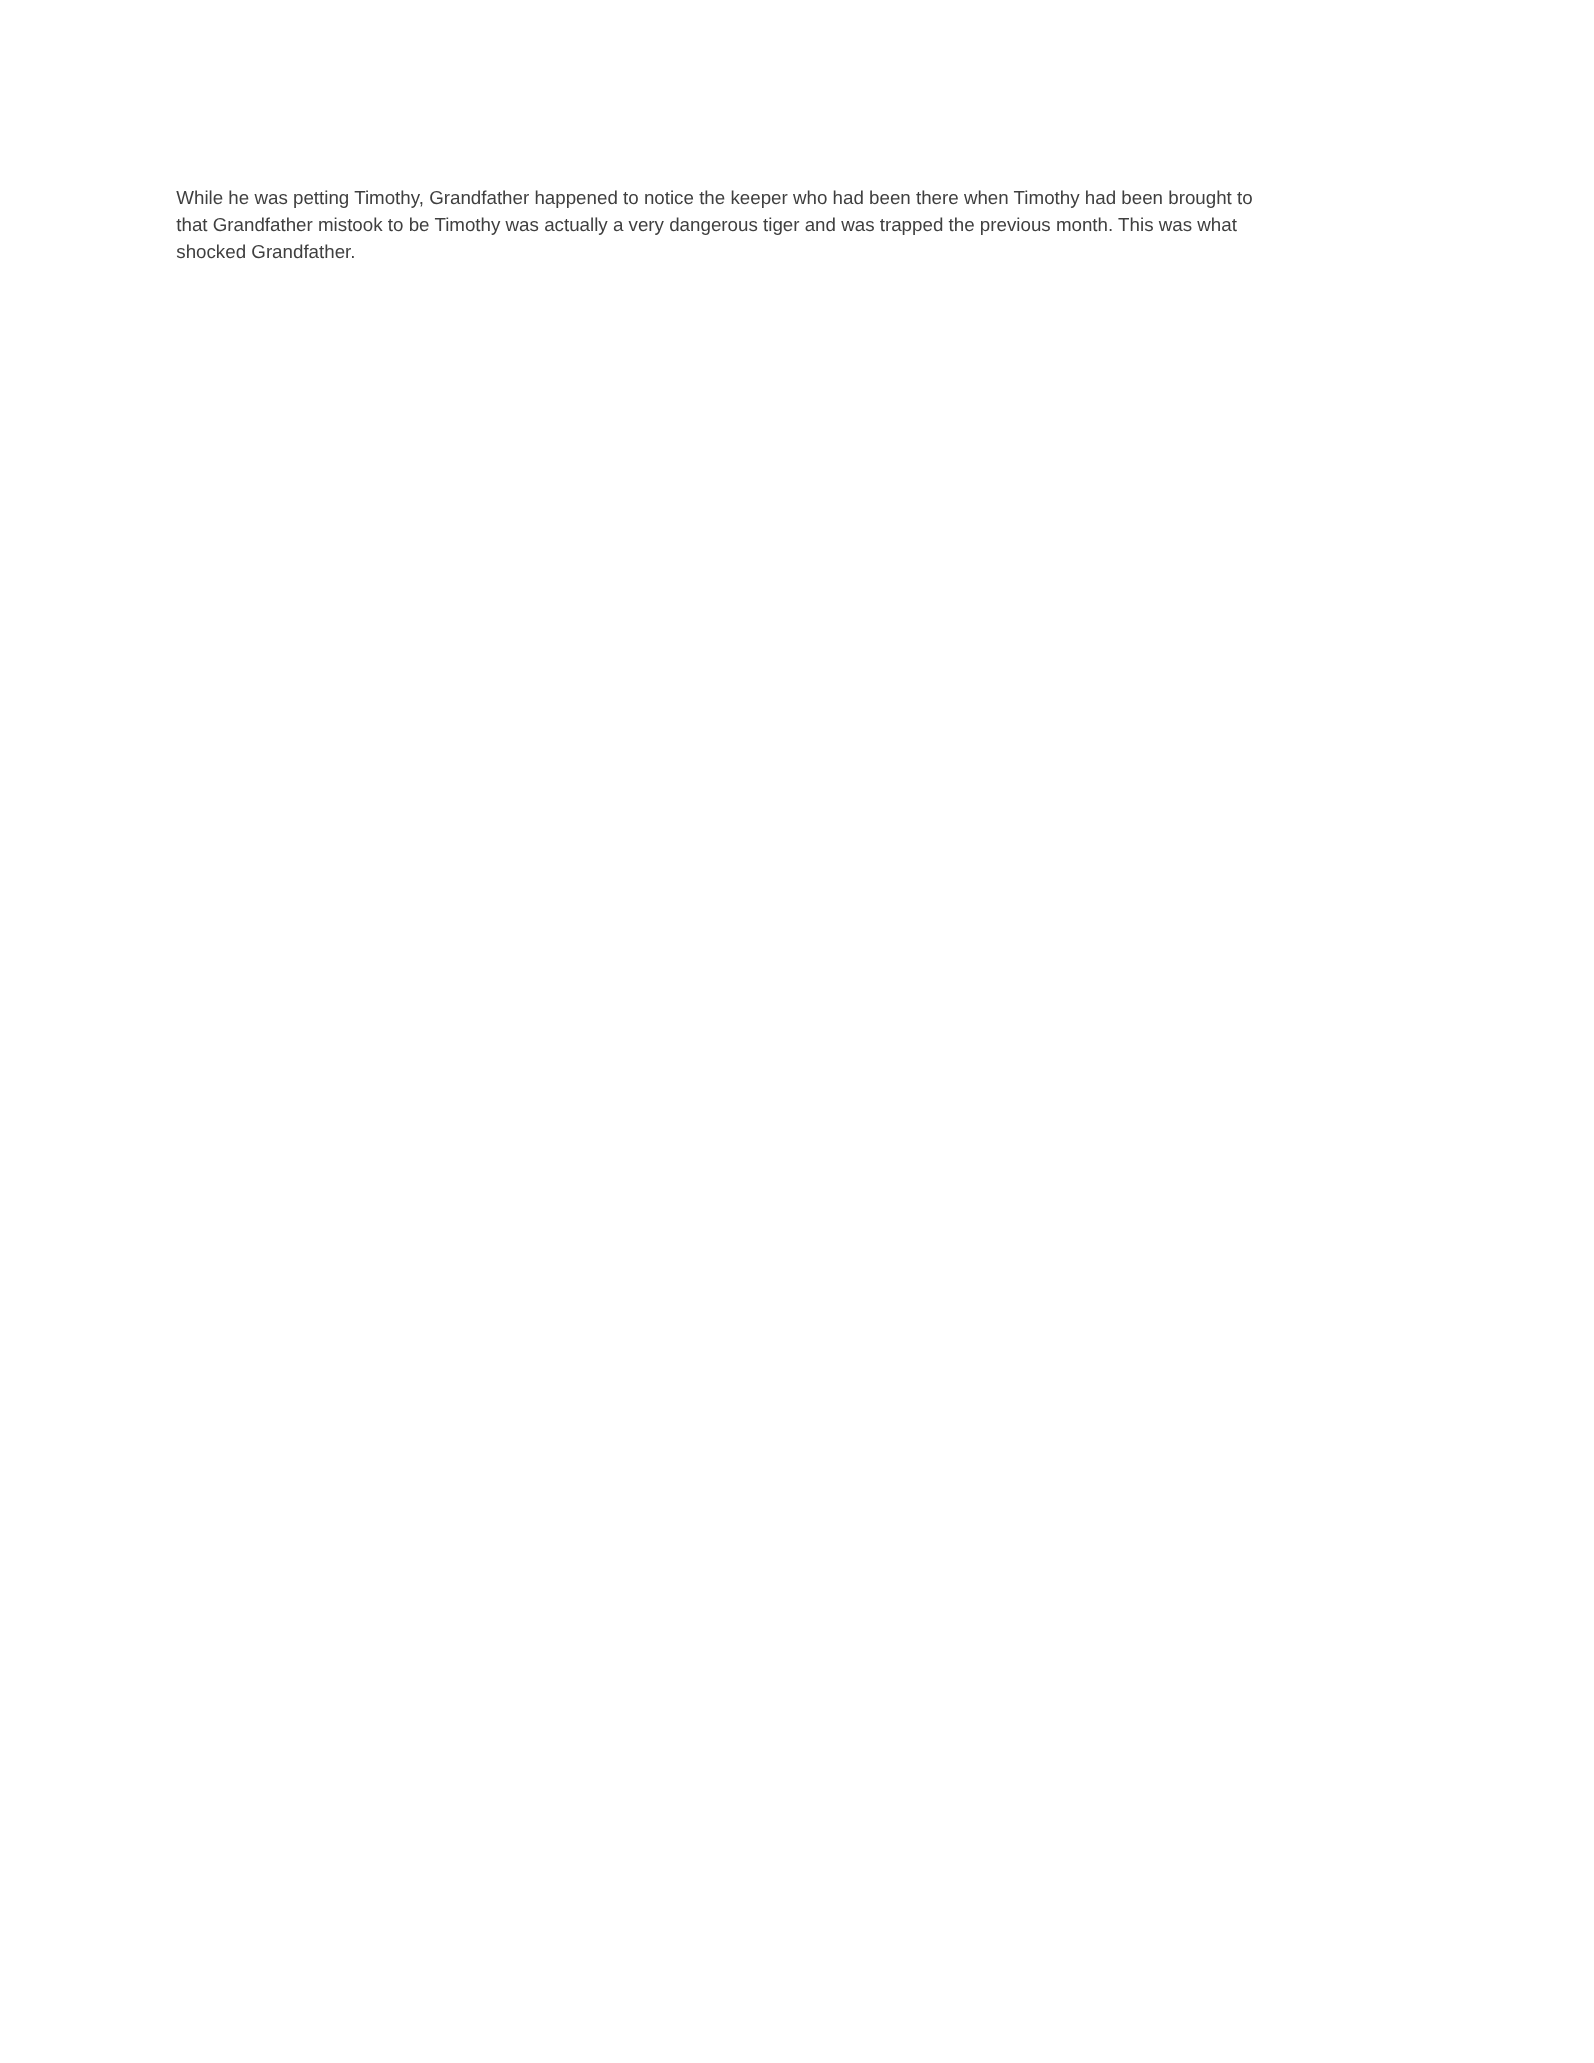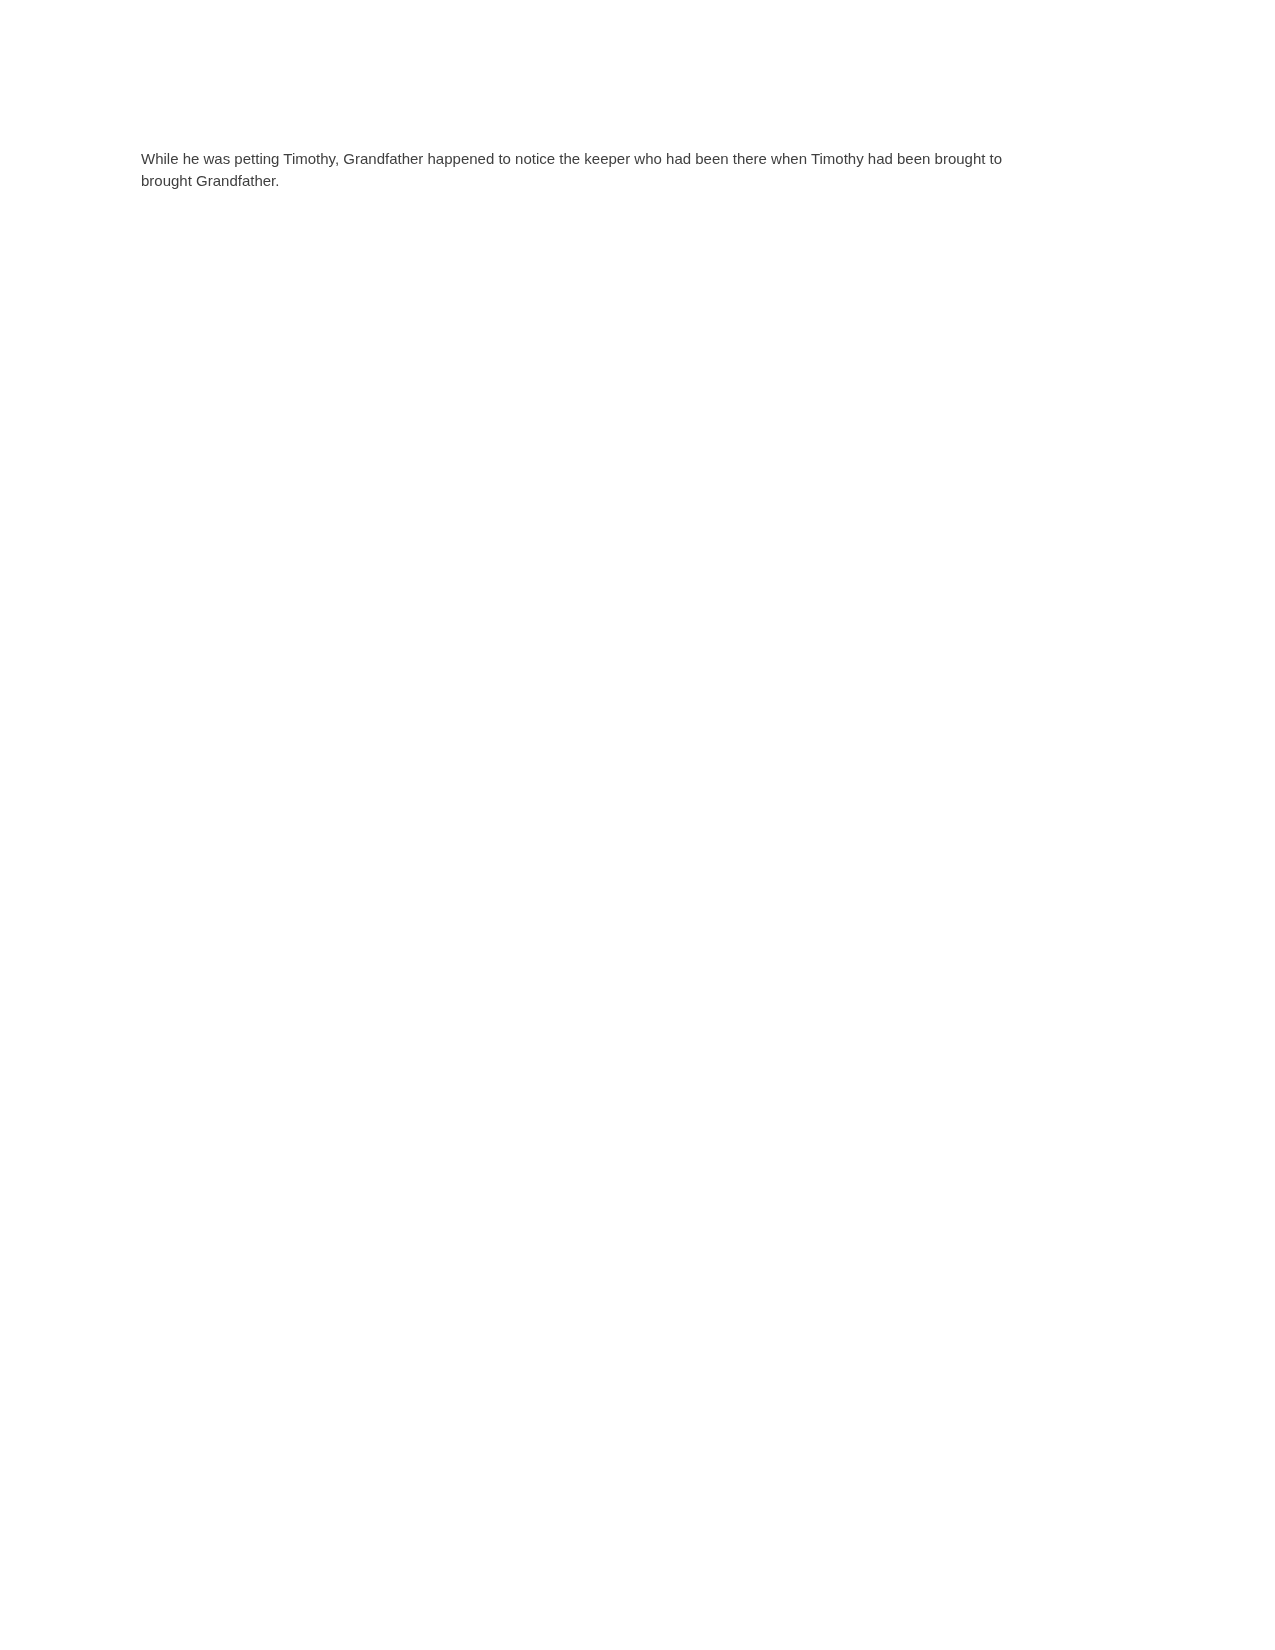--- a/index.html
+++ b/index.html
@@ -35,15 +35,16 @@
   .paragraph .line {
     white-space: nowrap;
   }
 </style>
 </head>
 <body>
 
 <div class="page">
   <div class="paragraph">
     <div class="line">While he was petting Timothy, Grandfather happened to notice the keeper who had been there when Timothy had been brought to</div>
-    <div class="line">brought Grandfather.</div>
+    <div class="line">that Grandfather mistook to be Timothy was actually a very dangerous tiger and was trapped the previous month. This was what</div>
+    <div class="line">shocked Grandfather.</div>
   </div>
 </div>
 
 </body></html>

